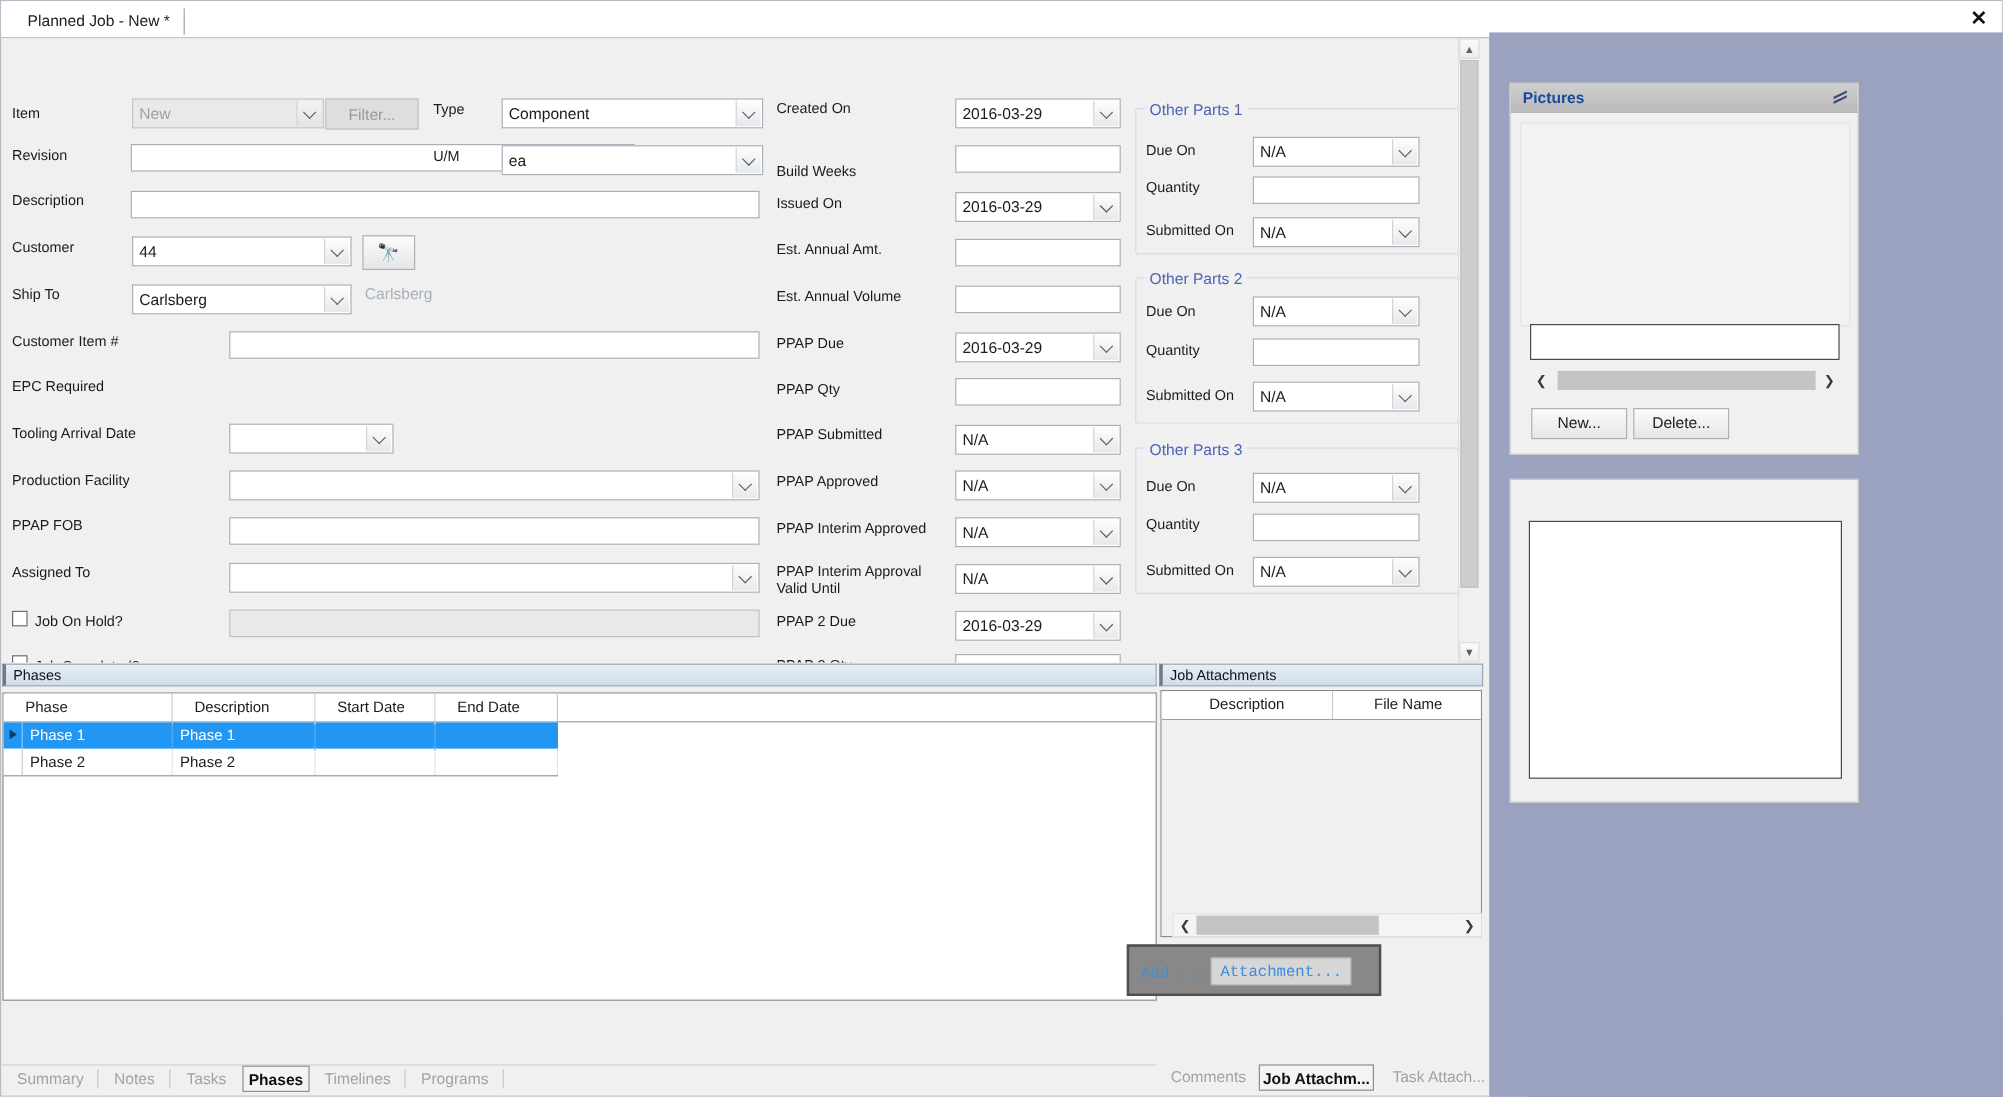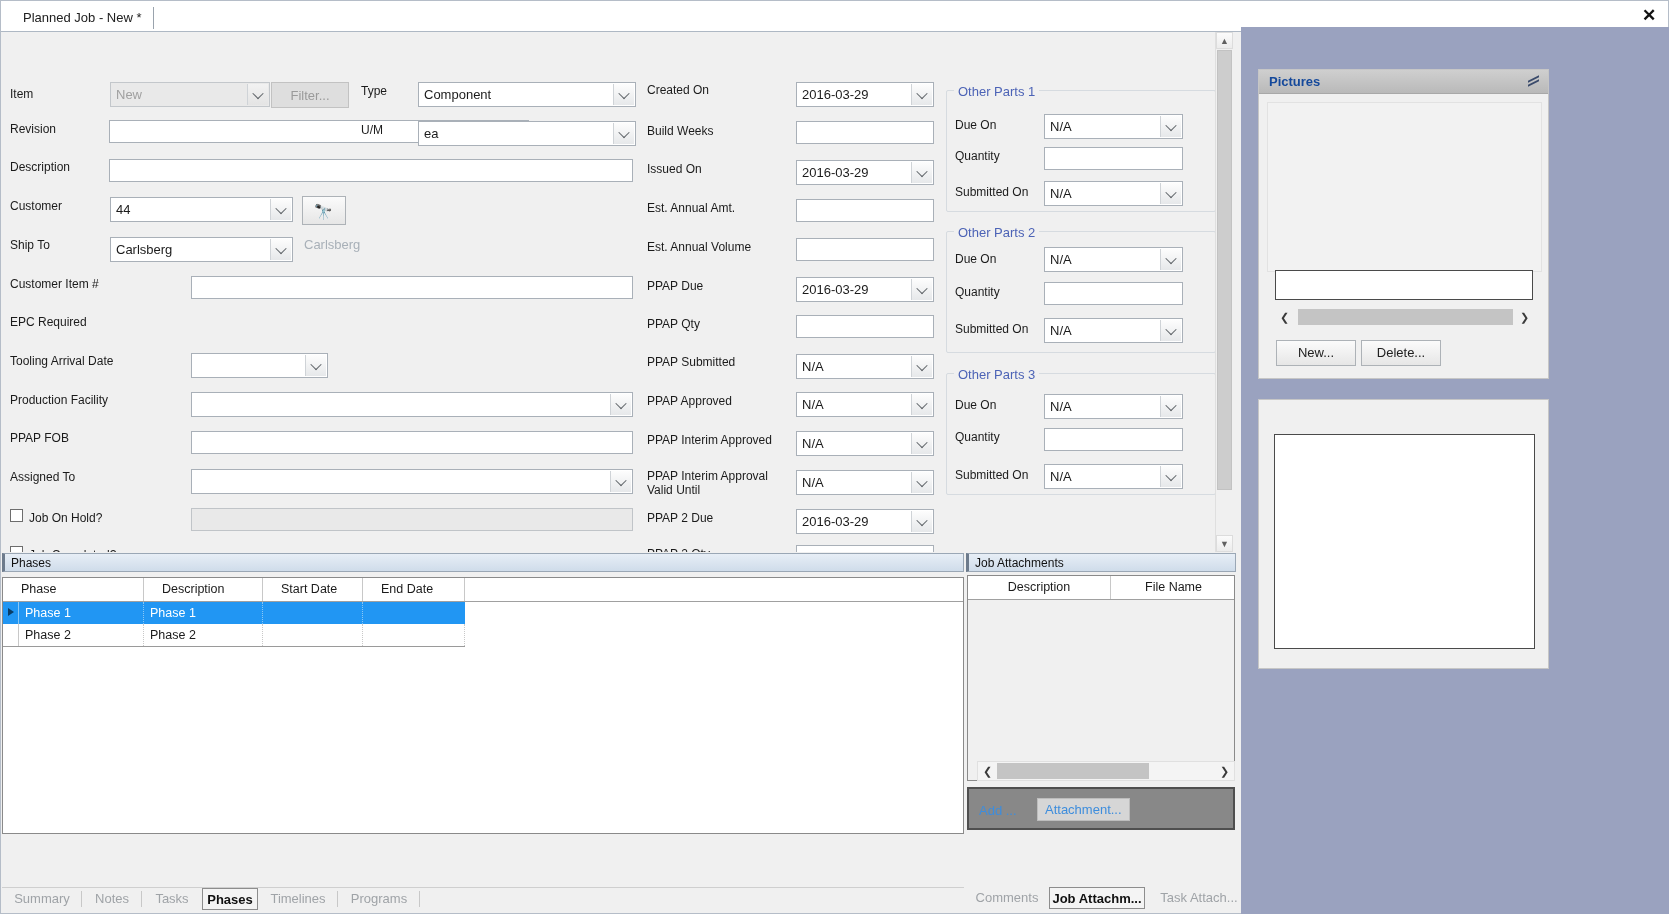--- a/index.html
+++ b/index.html
@@ -256,21 +256,21 @@
     </div>
 
     <div class="lbl" style="left:645px;top:51px;">Created On</div>
     <div class="combo" style="left:794px;top:50px;width:138px;">
       <div class="txt">2016-03-29</div>
       <div class="btn">
           <span class="chev"></span>
         </div>
     </div>
 
-    <div class="lbl" style="left:645px;top:92px;">Build Weeks</div>
+    <div class="lbl" style="left:645px;top:104px;">Build Weeks</div>
     <div class="field" style="left:794px;top:89px;width:138px;"></div>
 
     <div class="lbl" style="left:645px;top:130px;">Issued On</div>
     <div class="combo" style="left:794px;top:128px;width:138px;">
       <div class="txt">2016-03-29</div>
       <div class="btn">
           <span class="chev"></span>
         </div>
     </div>
 
@@ -441,21 +441,21 @@
     </div>
     <div style="position:absolute;left:0;top:24px;right:0;bottom:0;background:#f0f0f0;"></div>
   </div>
 
   <div class="hscroll" style="left:976px;top:760px;width:258px;">
     <div class="hs-arrow" style="left:0;">❮</div>
     <div class="hs-thumb" style="left:19px;width:152px;"></div>
     <div class="hs-arrow" style="right:0;">❯</div>
   </div>
 
-  <div class="toolstrip" style="left:966px;top:786px;width:268px;height:43px;">
+  <div class="toolstrip" style="left:938px;top:786px;width:212px;height:43px;font-family:Liberation Mono, monospace;">
     <div class="linkbtn" style="left:10px;top:14px;">Add ...</div>
     <div class="linkbtn boxed" style="left:68px;top:9px;">Attachment...</div>
   </div>
 
   <div class="tabstrip" style="left:1px;top:886px;width:962px;height:26px;border-top:1px solid #cfcfcf;">
     <div class="tb" style="left:4px;width:72px;">Summary</div>
     <div class="tbsep" style="left:79px;"></div>
     <div class="tb" style="left:84px;width:52px;">Notes</div>
     <div class="tbsep" style="left:139px;"></div>
     <div class="tb" style="left:144px;width:52px;">Tasks</div>

